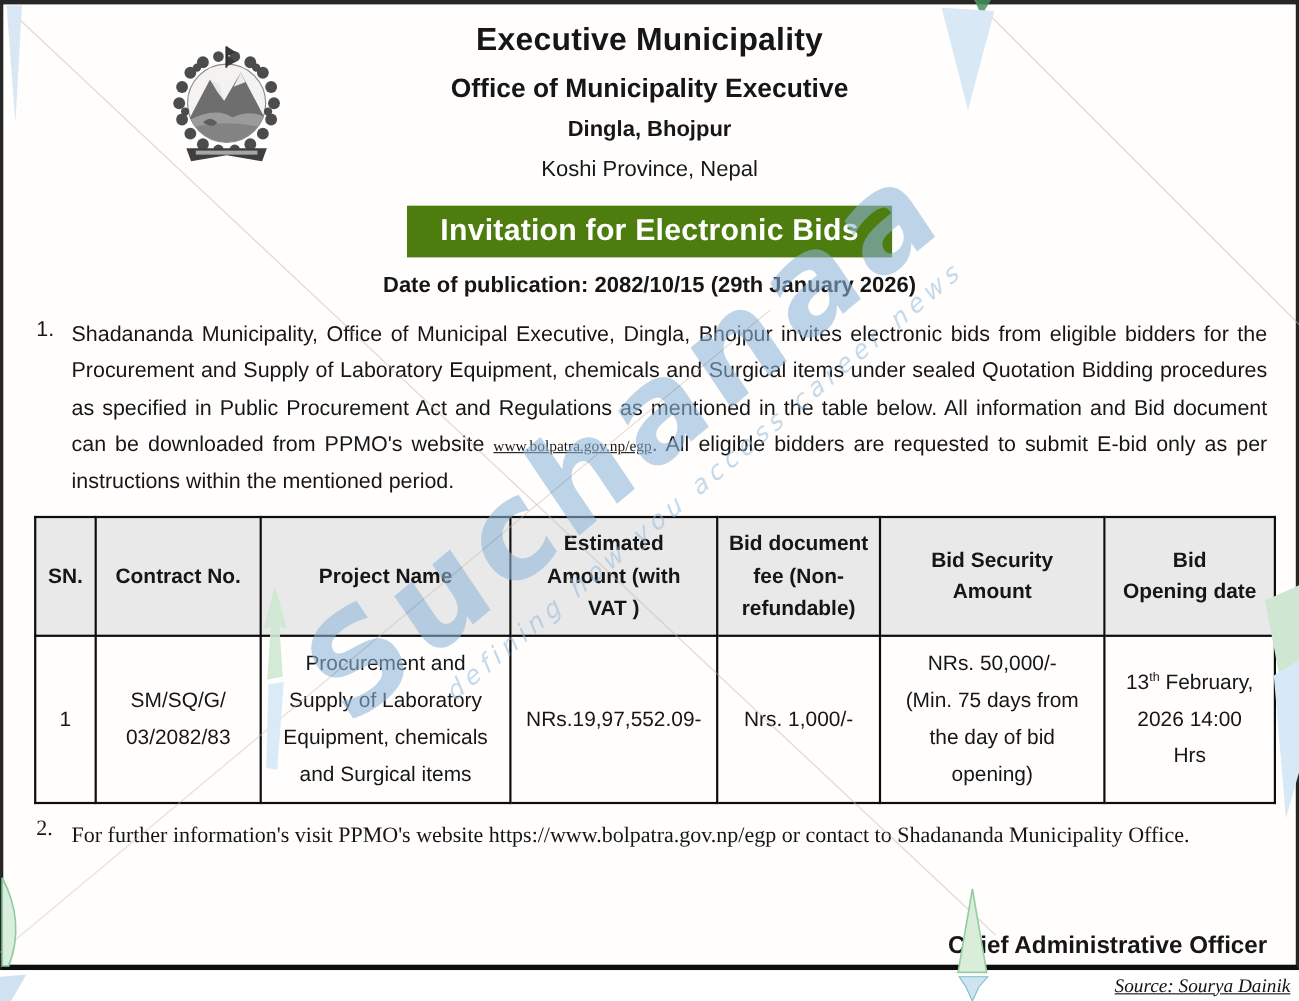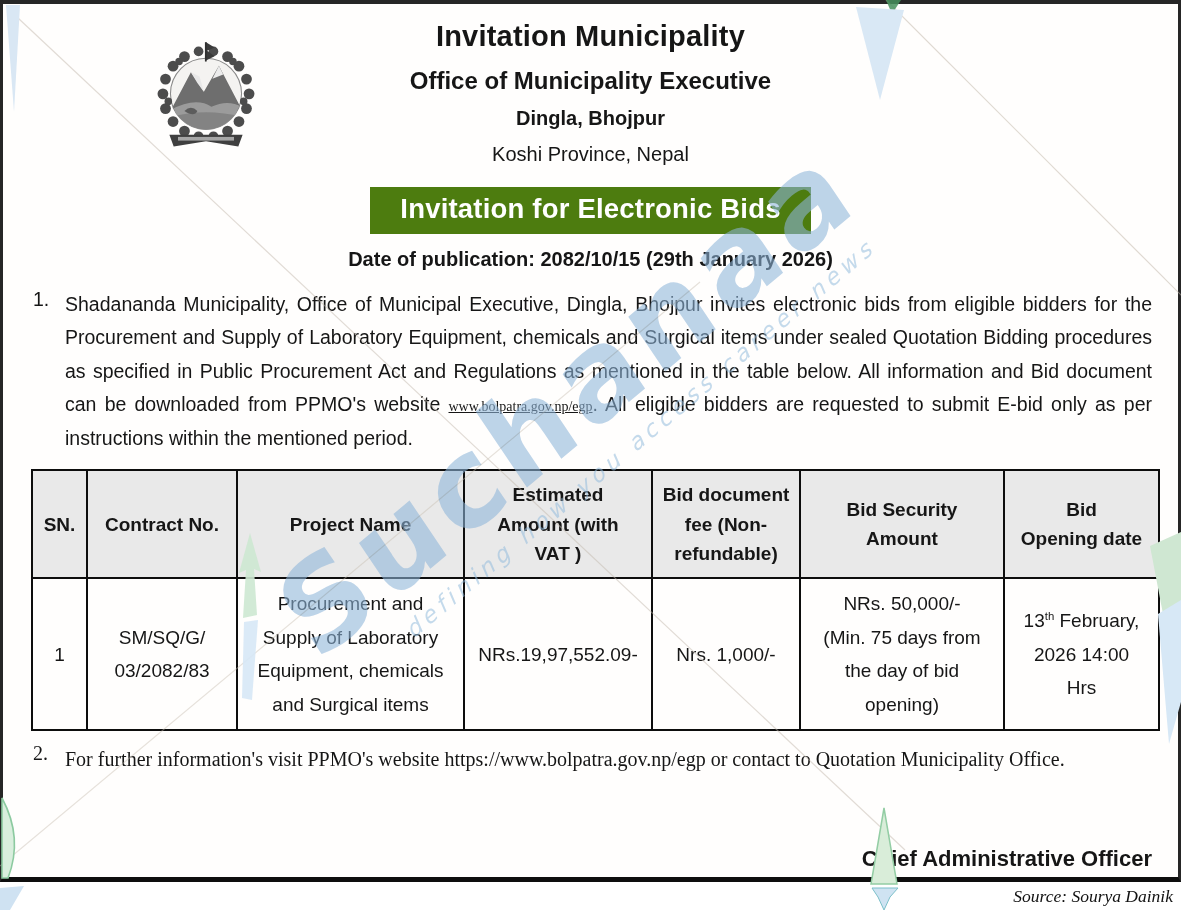--- a/index.html
+++ b/index.html
@@ -55,21 +55,21 @@
   
   .signature{
     position:absolute;right:26px;bottom:5px;font-size:22px;font-weight:bold;z-index:2;
   }
   .source-row{
     width:1181px;height:28px;display:flex;align-items:center;justify-content:flex-end;
     background:#ffffff;position:relative;z-index:1;
   }
   .source-row span{
     font-family:"Liberation Serif","DejaVu Serif",serif;font-style:italic;
-    font-size:17.5px;color:#111;margin-right:8px;
+    font-size:17.5px;color:#111;margin-right:8px;text-decoration:underline;
   }
   
   .decor{position:absolute;left:0;top:0;width:1181px;height:910px;z-index:5;pointer-events:none;}
   .decor svg{mix-blend-mode:multiply;}
   .watermark{
     position:absolute;left:262px;top:582px;transform:rotate(-40deg) skewX(-6deg);
     transform-origin:0 0;mix-blend-mode:multiply;white-space:nowrap;
   }
   .wm-text{
     font-size:120px;font-weight:bold;letter-spacing:7px;line-height:.95;
@@ -125,21 +125,21 @@
     </g>
 
     <polygon points="50,2 58,7 51,10 58,15 50,19" fill="#3a3a3a"></polygon>
     <rect x="49" y="2" width="1.6" height="18" fill="#2f2f2f"></rect>
 
     <path d="M16,88 L84,88 L80,99 L50,94 L20,99 Z" fill="#3f3f3f"></path>
     <rect x="24" y="90" width="52" height="3.4" fill="#c9c9c9" opacity=".75"></rect>
   </svg>
 
   <header class="hdr">
-    <div class="title">Invitation Municipality</div>
+    <div class="title">Executive Municipality</div>
     <div class="subtitle">Office of Municipality Executive</div>
     <div class="line3">Dingla, Bhojpur</div>
     <div class="line4">Koshi Province, Nepal</div>
   </header>
 
   <div class="banner-row">
     <div class="banner">Invitation for Electronic Bids</div>
   </div>
 
   <div class="pubdate">Date of publication: 2082/10/15 (29th January 2026)</div>
@@ -193,21 +193,21 @@
 opening)</td>
         <td class="pre"><span>13</span><sup>th</sup><span> February,
 2026 14:00
 Hrs</span></td>
       </tr>
     </tbody>
   </table>
 
   <div class="clause clause2">
     <span class="num">2.</span>
-    <p><span>For further information's visit PPMO's website </span><span class="url">https://www.bolpatra.gov.np/egp</span><span> or contact to Quotation Municipality Office.</span></p>
+    <p><span>For further information's visit PPMO's website </span><span class="url">https://www.bolpatra.gov.np/egp</span><span> or contact to Shadananda Municipality Office.</span></p>
   </div>
 
   <div class="signature">Chief Administrative Officer</div>
 </div>
 
 <div class="source-row">
   <span>Source: Sourya Dainik</span>
 </div>
 
 <div class="decor">

